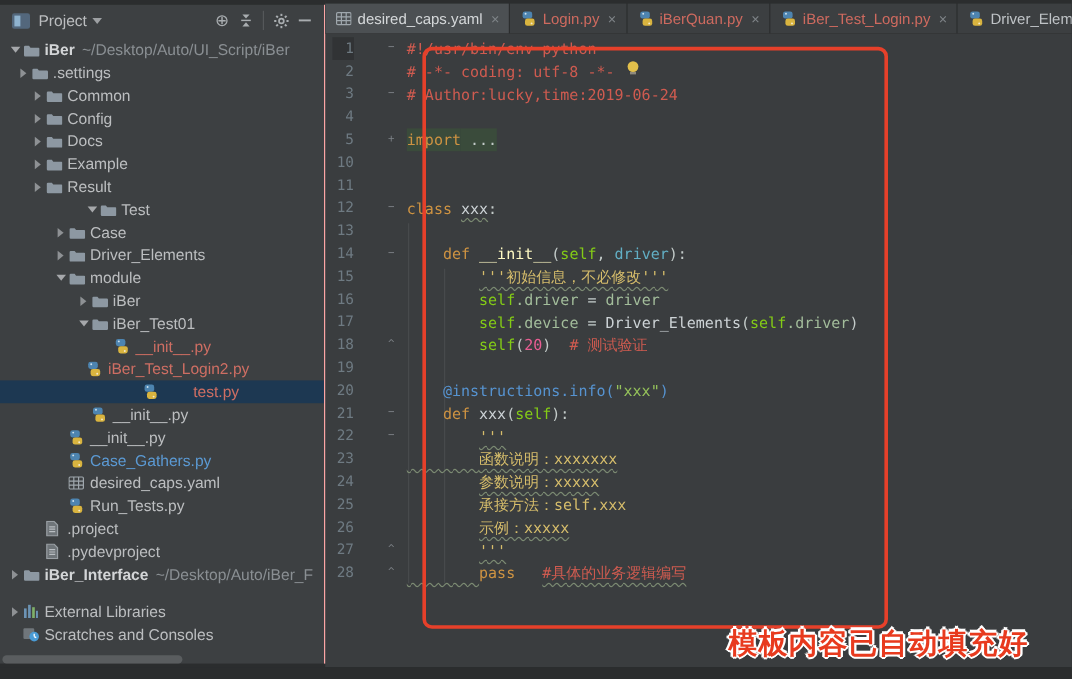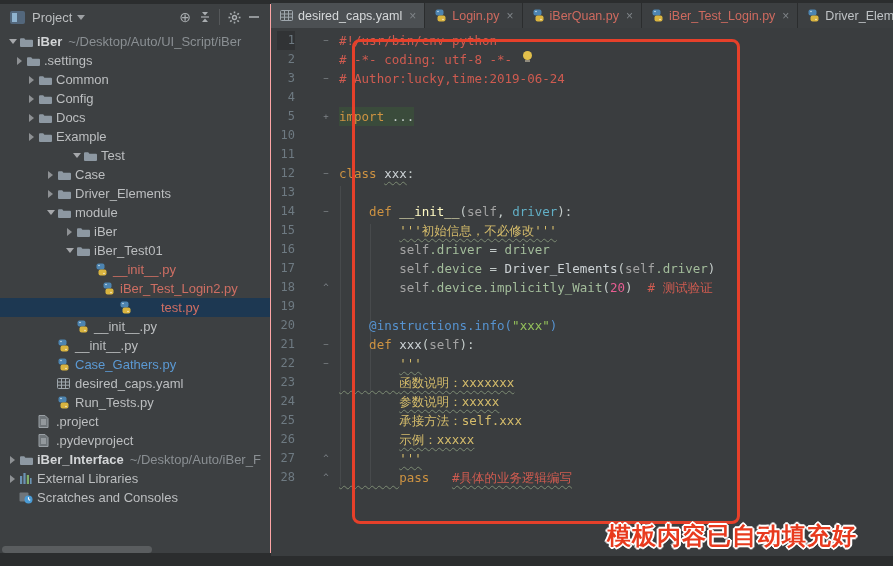--- a/index.html
+++ b/index.html
@@ -44,21 +44,21 @@
   .gnum{width:18px;margin-left:6px;text-align:right;color:#6e7a82;font-size:12px;flex:none;}
   .g1 .gnum{background:#313335;}
   .fold{width:18px;margin-left:22px;margin-right:4px;text-align:center;color:#7d8287;font-size:9px;flex:none;}
   .seg{color:#c3cbc9;}
   .com{color:#cf5b50;}
   .kw{color:#ce9342;}
   .doc{color:#d6bd6b;}
   .str{color:#95c25b;}
   .dec{color:#5693d0;}
   .fn{color:#fef9c3;}
-  .selfc{color:#a3a3a3;}
+  .selfc{color:#84cc16;}
   .param{color:#62afc5;}
   .num{color:#e85d92;}
   .attr{color:#a3bd9b;}
   .clsn{color:#cdd3d6;}
   .wavy{text-decoration-line:underline;text-decoration-style:wavy;text-decoration-color:#7b8a72;text-decoration-thickness:1px;text-underline-offset:3px;}
   .hl{background:#3a4b3b;}
   .bulb{display:inline-block;width:9px;height:9px;border-radius:50%;background:#e2c04b;position:relative;top:1px;margin-left:3px;}
   .bulb::after{content:"";position:absolute;left:2px;top:9px;width:5px;height:2px;background:#8f8a7d;}
   .iguide{position:absolute;width:0;border-left:1px solid rgba(255,255,255,0.07);}
   
@@ -171,20 +171,31 @@
         <span class="arrslot">
           <span class="arr-closed"></span>
         </span>
         <span class="ticon">
           <svg width="14" height="12" viewBox="0 0 14 12">
             <path d="M1 3.2Q1 2.2 2 2.2h3.2l1.2 1.5H13q1 0 1 1V10q0 1-1 1H2q-1 0-1-1Z" fill="#8d98a2"></path>
           </svg>
         </span>
         <span class="lbl">Example</span>
       </div>
+      <div class="trow" style="padding-left: 25px;">
+        <span class="arrslot">
+          <span class="arr-closed"></span>
+        </span>
+        <span class="ticon">
+          <svg width="14" height="12" viewBox="0 0 14 12">
+            <path d="M1 3.2Q1 2.2 2 2.2h3.2l1.2 1.5H13q1 0 1 1V10q0 1-1 1H2q-1 0-1-1Z" fill="#8d98a2"></path>
+          </svg>
+        </span>
+        <span class="lbl">Result</span>
+      </div>
       <div class="trow" style="padding-left: 25px; margin-left: 45px;">
         <span class="arrslot">
           <span class="arr-open"></span>
         </span>
         <span class="ticon">
           <svg width="14" height="12" viewBox="0 0 14 12">
             <path d="M1 3.2Q1 2.2 2 2.2h3.2l1.2 1.5H13q1 0 1 1V10q0 1-1 1H2q-1 0-1-1Z" fill="#8d98a2"></path>
           </svg>
         </span>
         <span class="lbl">Test</span>
@@ -249,21 +260,21 @@
         <span class="ticon">
           <svg width="13" height="13" viewBox="0 0 13 13">
             <rect x="1.5" y="0.5" width="8" height="6" rx="2" fill="#4d84b0"></rect>
             <rect x="3.5" y="6.5" width="8" height="6" rx="2" fill="#d9b43f"></rect>
             <circle cx="4" cy="2.5" r="0.8" fill="#cfe2ef"></circle>
             <circle cx="9" cy="10.5" r="0.8" fill="#f4ead0"></circle>
           </svg>
         </span>
         <span class="lbl">__init__.py</span>
       </div>
-      <div class="trow c-red" style="padding-left: 89px;">
+      <div class="trow c-red" style="padding-left: 59px;">
         <span class="arrslot"></span>
         <span class="ticon">
           <svg width="13" height="13" viewBox="0 0 13 13">
             <rect x="1.5" y="0.5" width="8" height="6" rx="2" fill="#4d84b0"></rect>
             <rect x="3.5" y="6.5" width="8" height="6" rx="2" fill="#d9b43f"></rect>
             <circle cx="4" cy="2.5" r="0.8" fill="#cfe2ef"></circle>
             <circle cx="9" cy="10.5" r="0.8" fill="#f4ead0"></circle>
           </svg>
         </span>
         <span class="lbl">iBer_Test_Login2.py</span>
@@ -370,21 +381,21 @@
           <span class="arr-closed"></span>
         </span>
         <span class="ticon">
           <svg width="14" height="12" viewBox="0 0 14 12">
             <path d="M1 3.2Q1 2.2 2 2.2h3.2l1.2 1.5H13q1 0 1 1V10q0 1-1 1H2q-1 0-1-1Z" fill="#8d98a2"></path>
           </svg>
         </span>
         <span class="lbl">iBer_Interface</span>
         <span class="path">~/Desktop/Auto/iBer_F</span>
       </div>
-      <div class="trow" style="padding-left: 6px;">
+      <div class="trow" style="padding-left: 6px; margin-top: 12px;">
         <span class="arrslot">
           <span class="arr-closed"></span>
         </span>
         <span class="ticon">
           <svg width="13" height="13" viewBox="0 0 13 13" fill="#6c93b4">
             <rect x="1" y="4" width="2.2" height="8"></rect>
             <rect x="4.4" y="1" width="2.2" height="11"></rect>
             <rect x="7.8" y="3" width="2.2" height="9" fill="#7fb069"></rect>
             <rect x="11" y="6" width="1.6" height="6"></rect>
           </svg>
@@ -480,21 +491,21 @@
         <div class="crow"><span class="gnum">4</span><span class="fold"></span></div>
         <div class="crow"><span class="gnum">5</span><span class="fold">+</span><span class="seg kw hl">import</span><span class="seg seg hl"> ...</span></div>
         <div class="crow"><span class="gnum">10</span><span class="fold"></span></div>
         <div class="crow"><span class="gnum">11</span><span class="fold"></span></div>
         <div class="crow"><span class="gnum">12</span><span class="fold">−</span><span class="seg kw">class </span><span class="seg clsn wavy">xxx</span><span class="seg seg">:</span></div>
         <div class="crow"><span class="gnum">13</span><span class="fold"></span></div>
         <div class="crow"><span class="gnum">14</span><span class="fold">−</span><span class="seg seg">    </span><span class="seg kw">def </span><span class="seg fn">__init__</span><span class="seg seg">(</span><span class="seg selfc">self</span><span class="seg seg">, </span><span class="seg param">driver</span><span class="seg seg">):</span></div>
         <div class="crow"><span class="gnum">15</span><span class="fold"></span><span class="seg seg">        </span><span class="seg doc wavy">'''初始信息，不必修改'''</span></div>
         <div class="crow"><span class="gnum">16</span><span class="fold"></span><span class="seg seg">        </span><span class="seg selfc">self</span><span class="seg attr">.driver </span><span class="seg seg">= </span><span class="seg attr">driver</span></div>
         <div class="crow"><span class="gnum">17</span><span class="fold"></span><span class="seg seg">        </span><span class="seg selfc">self</span><span class="seg attr">.device </span><span class="seg seg">= </span><span class="seg clsn">Driver_Elements</span><span class="seg seg">(</span><span class="seg selfc">self</span><span class="seg attr">.driver</span><span class="seg seg">)</span></div>
-        <div class="crow"><span class="gnum">18</span><span class="fold">^</span><span class="seg seg">        </span><span class="seg selfc">self</span><span class="seg attr">.device.implicitly_Wait</span><span class="seg seg">(</span><span class="seg num">20</span><span class="seg seg">)</span><span class="seg seg">  </span><span class="seg com"># 测试验证</span></div>
+        <div class="crow"><span class="gnum">18</span><span class="fold">^</span><span class="seg seg">        </span><span class="seg selfc">self</span><span class="seg seg">(</span><span class="seg num">20</span><span class="seg seg">)</span><span class="seg seg">  </span><span class="seg com"># 测试验证</span></div>
         <div class="crow"><span class="gnum">19</span><span class="fold"></span></div>
         <div class="crow"><span class="gnum">20</span><span class="fold"></span><span class="seg seg">    </span><span class="seg dec">@instructions.info</span><span class="seg dec">(</span><span class="seg str">"xxx"</span><span class="seg dec">)</span></div>
         <div class="crow"><span class="gnum">21</span><span class="fold">−</span><span class="seg seg">    </span><span class="seg kw">def </span><span class="seg clsn">xxx</span><span class="seg seg">(</span><span class="seg selfc">self</span><span class="seg seg">):</span></div>
         <div class="crow"><span class="gnum">22</span><span class="fold">−</span><span class="seg seg">        </span><span class="seg doc wavy">'''</span></div>
         <div class="crow"><span class="gnum">23</span><span class="fold"></span><span class="seg seg wavy">        </span><span class="seg doc wavy">函数说明：xxxxxxx</span></div>
         <div class="crow"><span class="gnum">24</span><span class="fold"></span><span class="seg seg">        </span><span class="seg doc wavy">参数说明：xxxxx</span></div>
         <div class="crow"><span class="gnum">25</span><span class="fold"></span><span class="seg seg">        </span><span class="seg doc">承接方法：self.xxx</span></div>
         <div class="crow"><span class="gnum">26</span><span class="fold"></span><span class="seg seg">        </span><span class="seg doc wavy">示例：xxxxx</span></div>
         <div class="crow"><span class="gnum">27</span><span class="fold">^</span><span class="seg seg">        </span><span class="seg doc wavy">'''</span></div>
         <div class="crow"><span class="gnum">28</span><span class="fold">^</span><span class="seg seg wavy">        </span><span class="seg kw">pass</span><span class="seg seg">   </span><span class="seg com wavy">#具体的业务逻辑编写</span></div>

